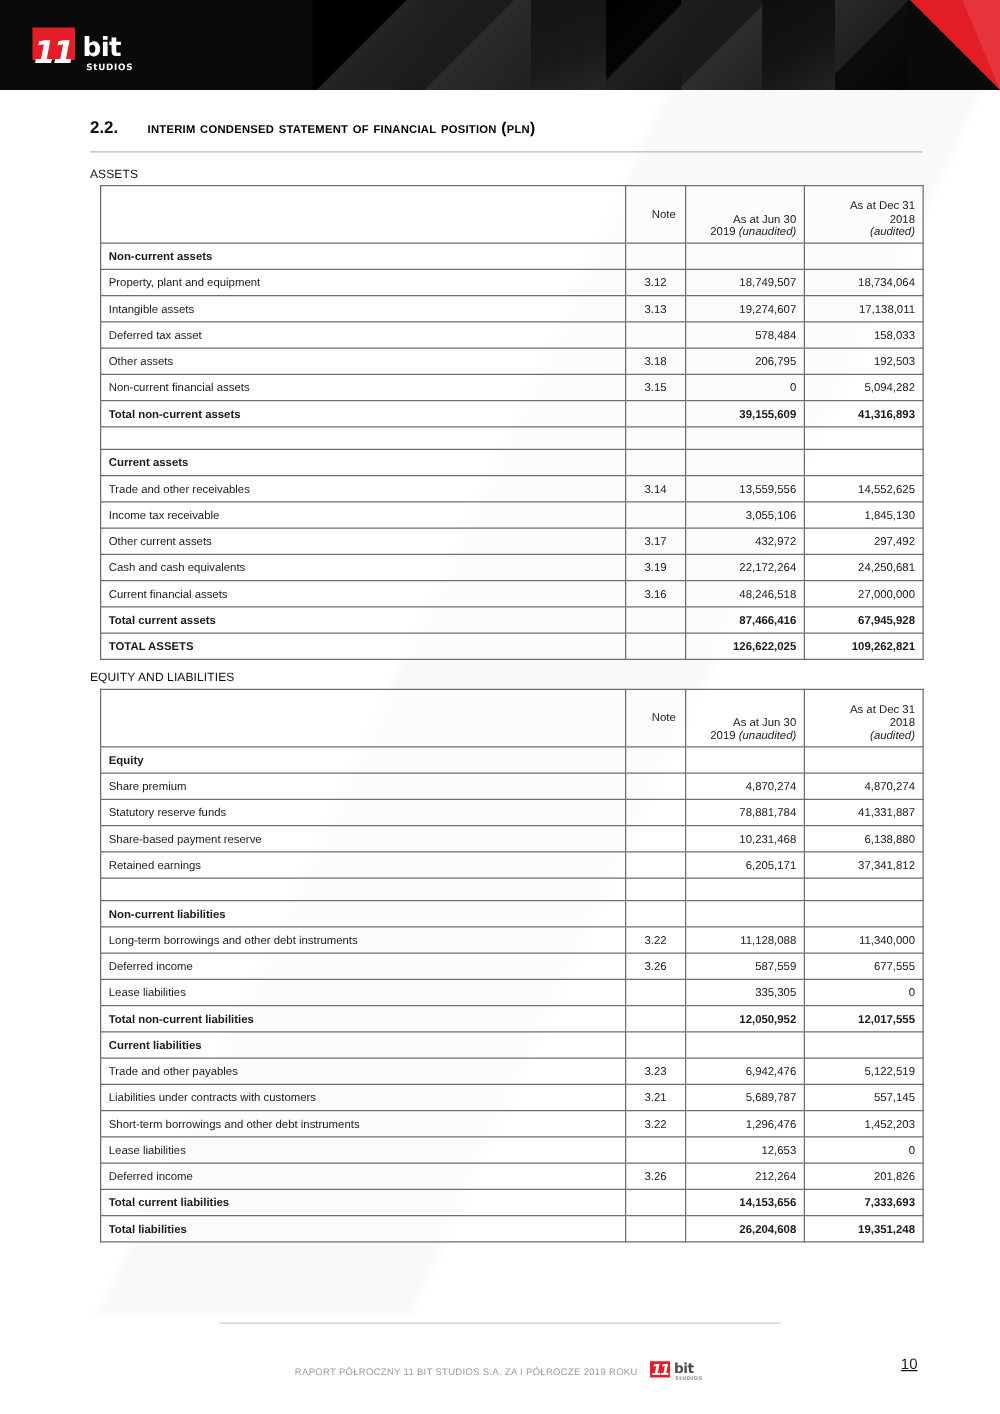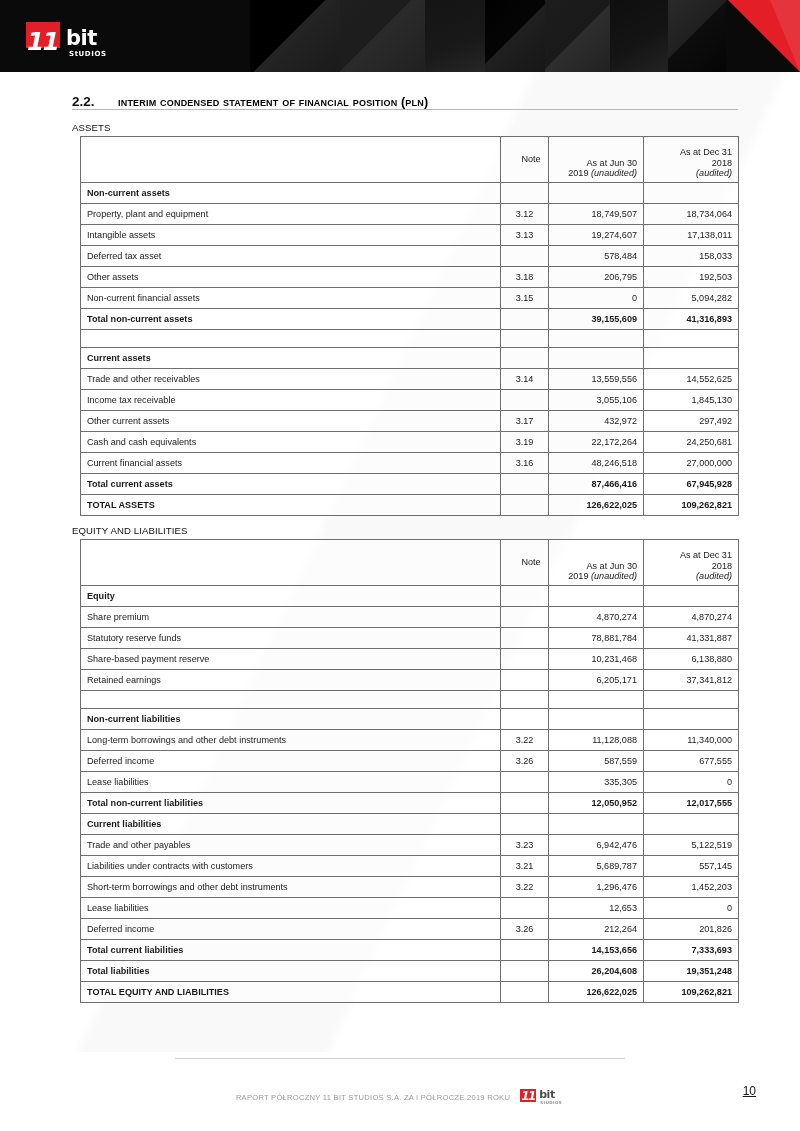--- a/index.html
+++ b/index.html
@@ -96,21 +96,21 @@
   }
 
   
   .content {
     position: absolute; left: 0; top: 72px;
     width: 800px;
   }
 
   .sec-head {
     margin: 22px 62px 12px 72px;
-    padding-bottom: 0;
+    padding-bottom: 12px;
     border-bottom: 1px solid #b9b9b9;
     display: flex; align-items: flex-end;
     white-space: nowrap;
   }
   .sec-num {
     font-size: 13.5px; font-weight: 700;
     color: #111; letter-spacing: 0px;
     min-width: 46px;
   }
   .sec-title {
@@ -213,21 +213,21 @@
     line-height: 12px; letter-spacing: -0.4px;
     font-family: "DejaVu Sans", sans-serif;
   }
   .fl-studios {
     position: absolute; left: 20px; top: 13px;
     color: #8e8e8e; font-size: 4px; font-weight: 700;
     letter-spacing: 0.4px;
     font-family: "DejaVu Sans", sans-serif;
   }
   .page-no {
-    position: absolute; right: 44px; top: 26px;
+    position: absolute; right: 66px; top: 26px;
     font-size: 12px; color: #1a1a1a; text-decoration: underline;
   }
 </style>
 </head>
 <body>
 
 <div class="banner">
   <div class="banner-facets">
     <div class="facet f1"></div>
     <div class="facet f2"></div>
@@ -509,26 +509,20 @@
           <td class="note"></td>
           <td class="val">14,153,656</td>
           <td class="val">7,333,693</td>
         </tr>
         <tr class="bold">
           <td class="item">Total liabilities</td>
           <td class="note"></td>
           <td class="val">26,204,608</td>
           <td class="val">19,351,248</td>
         </tr>
-        <tr class="bold">
-          <td class="item">TOTAL EQUITY AND LIABILITIES</td>
-          <td class="note"></td>
-          <td class="val">126,622,025</td>
-          <td class="val">109,262,821</td>
-        </tr>
       </tbody>
   </table>
 
 </div>
 
 <div class="footer">
   <div class="footer-rule"></div>
   <div class="footer-row">
     <span class="footer-text">RAPORT PÓŁROCZNY 11 BIT STUDIOS S.A. ZA I PÓŁROCZE 2019 ROKU</span>
     <span class="footer-logo">

